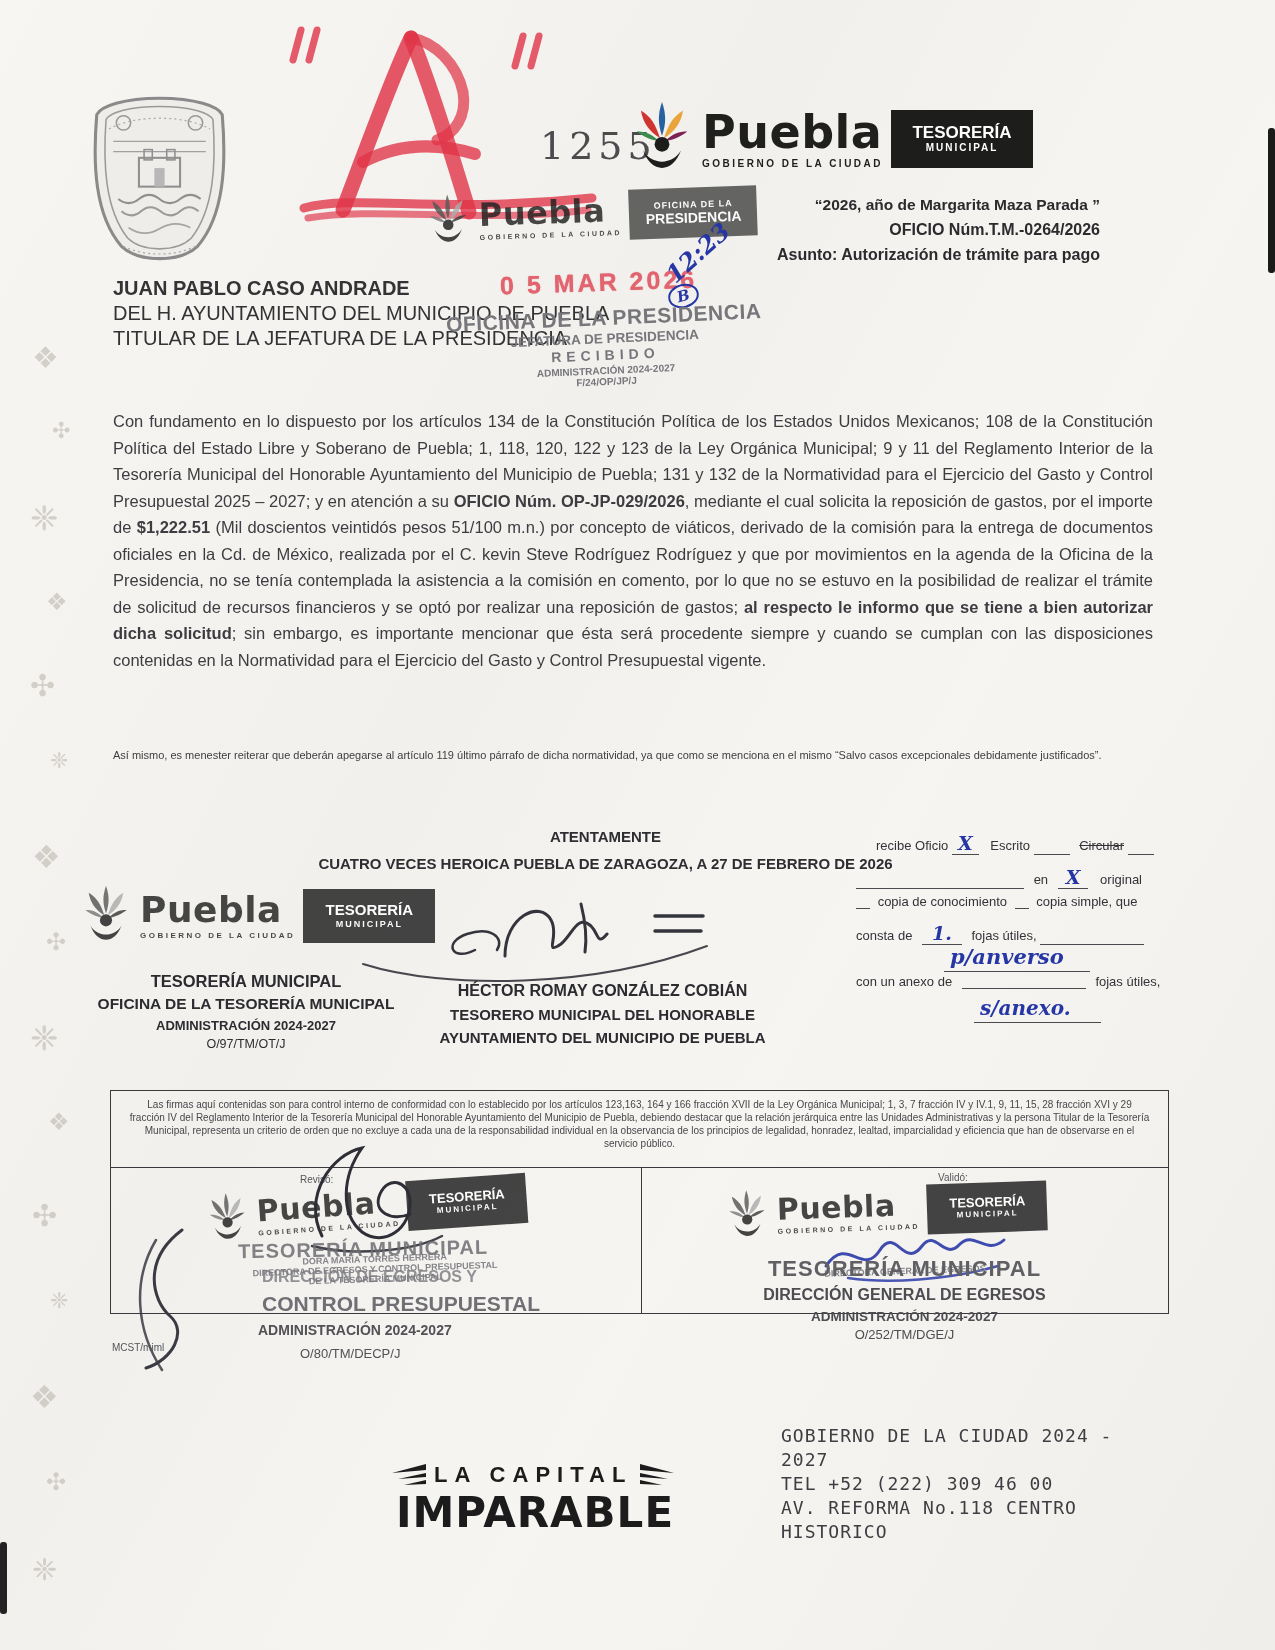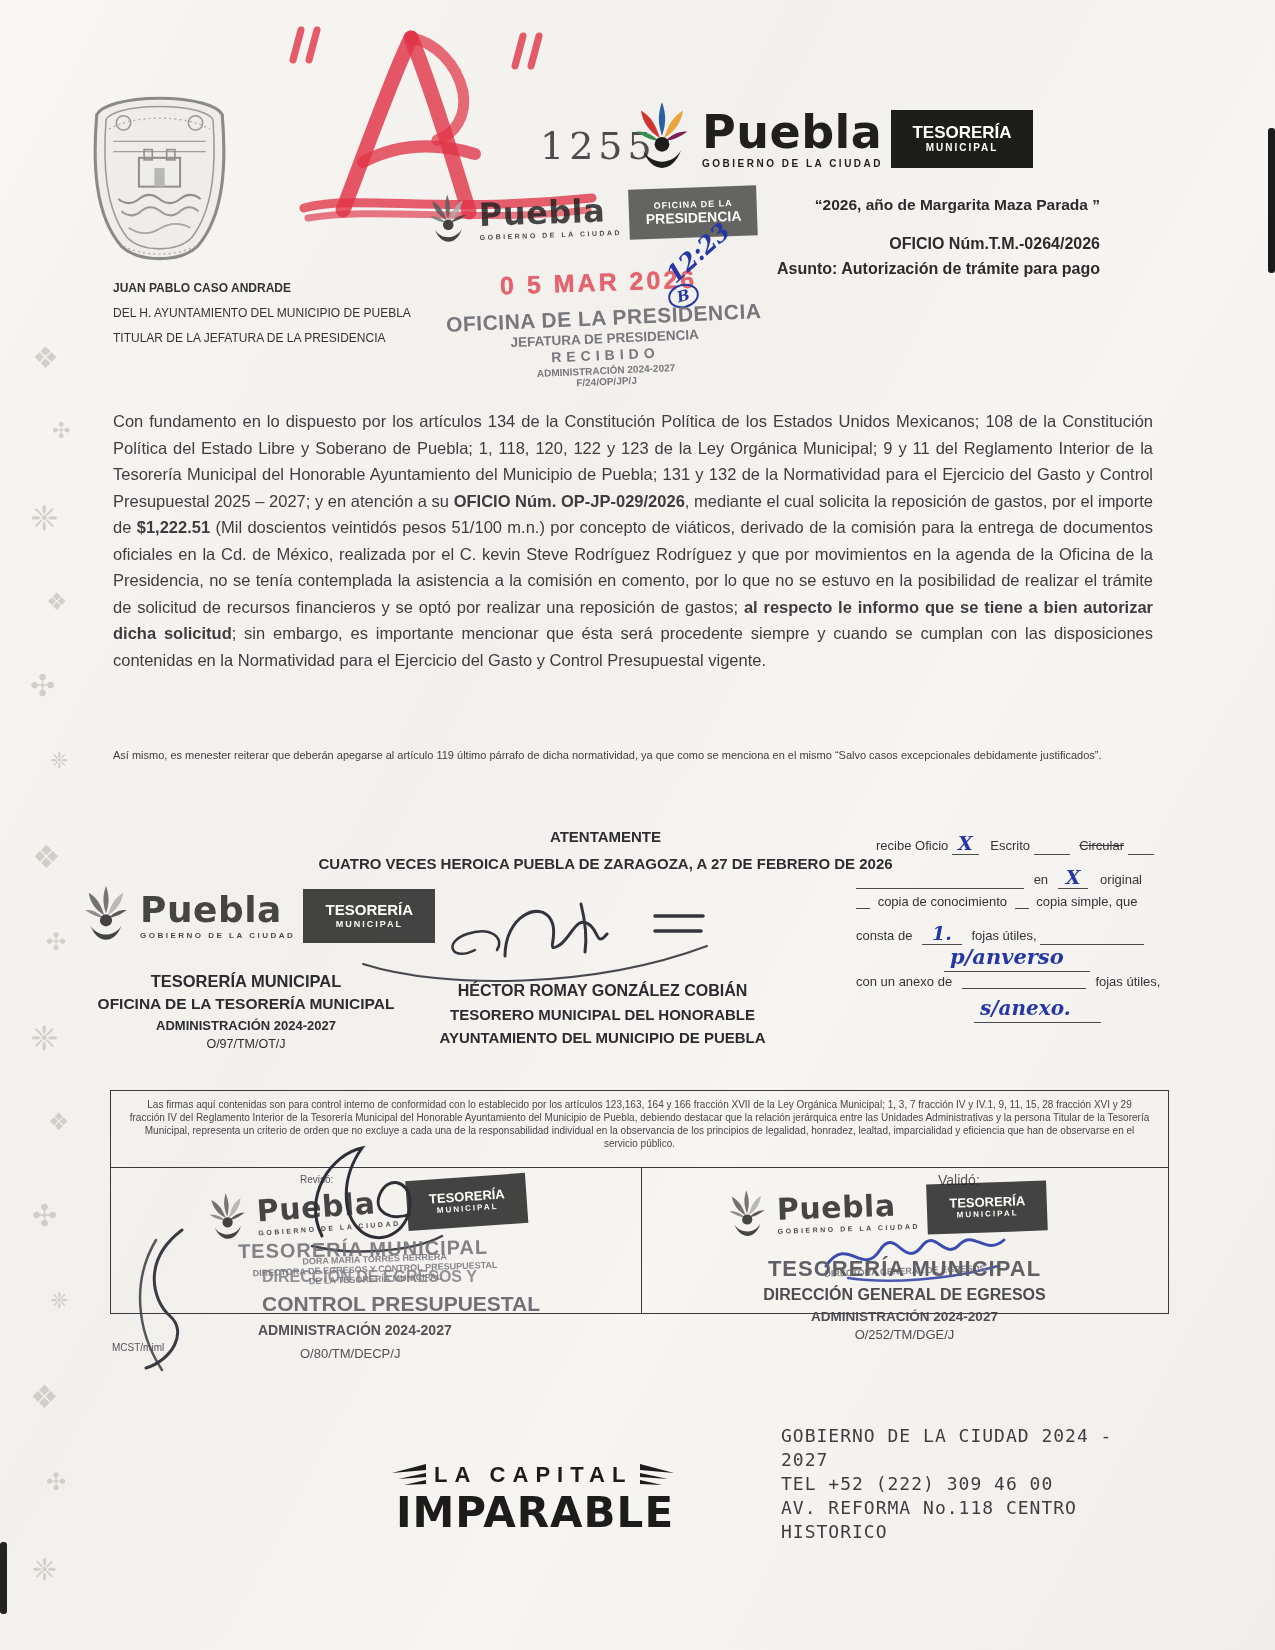--- a/index.html
+++ b/index.html
@@ -121,30 +121,30 @@
       <span class="gobierno" style="font-size:7px;">GOBIERNO DE LA CIUDAD</span>
     </div>
     <div class="badge" style="width:112px;height:40px;background:#454545;">
       <span class="bl2" style="font-size:9px;letter-spacing:1px;">OFICINA DE LA</span>
       <span class="bl1" style="font-size:14px;">PRESIDENCIA</span>
     </div>
   </div>
 
   <div class="abs" style="left:650px;top:196px;width:450px;text-align:right;color:#2b2b2e;">
     <div class="b" style="font-size:15.5px;">“2026, año de Margarita Maza Parada ”</div>
-    <div class="b" style="font-size:16px;margin-top:21px;">OFICIO Núm.T.M.-0264/2026</div>
+    <div class="b" style="font-size:16px;margin-top:7px;">OFICIO Núm.T.M.-0264/2026</div>
     <div class="b" style="font-size:16px;margin-top:7px;">Asunto: Autorización de trámite para pago</div>
   </div>
 
   <div class="abs" style="left:500px;top:268px;font-size:25px;font-weight:bold;letter-spacing:3px;color:#e1646e;transform:rotate(-2deg);text-shadow:0 0 1px #e1646e;">0 5 MAR 2026</div>
 
   <div class="abs hw" style="left:660px;top:238px;font-size:24px;transform:rotate(-42deg);">12:23</div>
   <div class="abs hw" style="left:668px;top:284px;font-size:15px;border:2px solid #2637a5;border-radius:50%;padding:1px 7px;transform:rotate(-15deg);">B</div>
 
-  <div class="abs" style="left:113px;top:276px;font-size:12px;line-height:25px;color:#333336;">
+  <div class="abs" style="left:113px;top:276px;font-size:20px;line-height:25px;color:#333336;">
     <div class="b">JUAN PABLO CASO ANDRADE</div>
     <div>DEL H. AYUNTAMIENTO DEL MUNICIPIO DE PUEBLA</div>
     <div>TITULAR DE LA JEFATURA DE LA PRESIDENCIA</div>
   </div>
 
   <div class="abs c" style="left:420px;top:306px;width:370px;transform:rotate(-2.5deg);color:#76767b;">
     <div class="b" style="font-size:21px;letter-spacing:.5px;">OFICINA DE LA PRESIDENCIA</div>
     <div class="b" style="font-size:13.5px;margin-top:1px;">JEFATURA DE PRESIDENCIA</div>
     <div class="b" style="font-size:14px;letter-spacing:5px;margin-top:1px;">RECIBIDO</div>
     <div class="b" style="font-size:10px;margin-top:2px;">ADMINISTRACIÓN 2024-2027</div>
@@ -290,21 +290,21 @@
   <div class="abs b" style="left:258px;top:1322px;font-size:14px;color:#515156;">ADMINISTRACIÓN 2024-2027</div>
   <div class="abs" style="left:300px;top:1346px;font-size:13px;color:#515156;">O/80/TM/DECP/J</div>
   <svg class="abs" style="left:112px;top:1220px;" width="112" height="152" viewBox="0 0 112 152">
     <g stroke="#3a3a42" fill="none" stroke-linecap="round">
       <path d="M70,10 C30,40 40,80 58,96 C76,112 60,140 34,148" stroke-width="3"></path>
       <path d="M44,20 C20,60 24,110 50,150" stroke-width="2.5" opacity=".85"></path>
     </g>
   </svg>
   <div class="abs" style="left:112px;top:1342px;font-size:10px;color:#55555a;">MCST/miml</div>
 
-  <div class="abs" style="left:938px;top:1172px;font-size:14px;color:#55555a;text-align:right;">Validó:</div>
+  <div class="abs" style="left:938px;top:1172px;font-size:10px;color:#55555a;text-align:right;">Validó:</div>
   <div class="logo abs gs" style="left:725px;top:1184px;transform:rotate(-2deg);">
     <svg width="44" height="54" viewBox="0 0 60 74">
       <path d="M30 2 C26 14 26 22 30 34 C34 22 34 14 30 2 Z" fill="#27619f"></path>
       <path d="M10 10 C12 22 18 30 28 36 C24 24 20 16 10 10 Z" fill="#cf3430"></path>
       <path d="M50 10 C48 22 42 30 32 36 C36 24 40 16 50 10 Z" fill="#e9a43b"></path>
       <path d="M6 30 C14 36 20 38 27 39 C20 32 14 30 6 30 Z" fill="#3c8d4d"></path>
       <path d="M54 30 C46 36 40 38 33 39 C40 32 46 30 54 30 Z" fill="#7c2252"></path>
       <circle cx="30" cy="42" r="7" fill="#1d1d1b"></circle>
       <path d="M12 48 C20 62 40 62 48 48 C40 70 20 70 12 48 Z" fill="#1d1d1b"></path>
     </svg>

